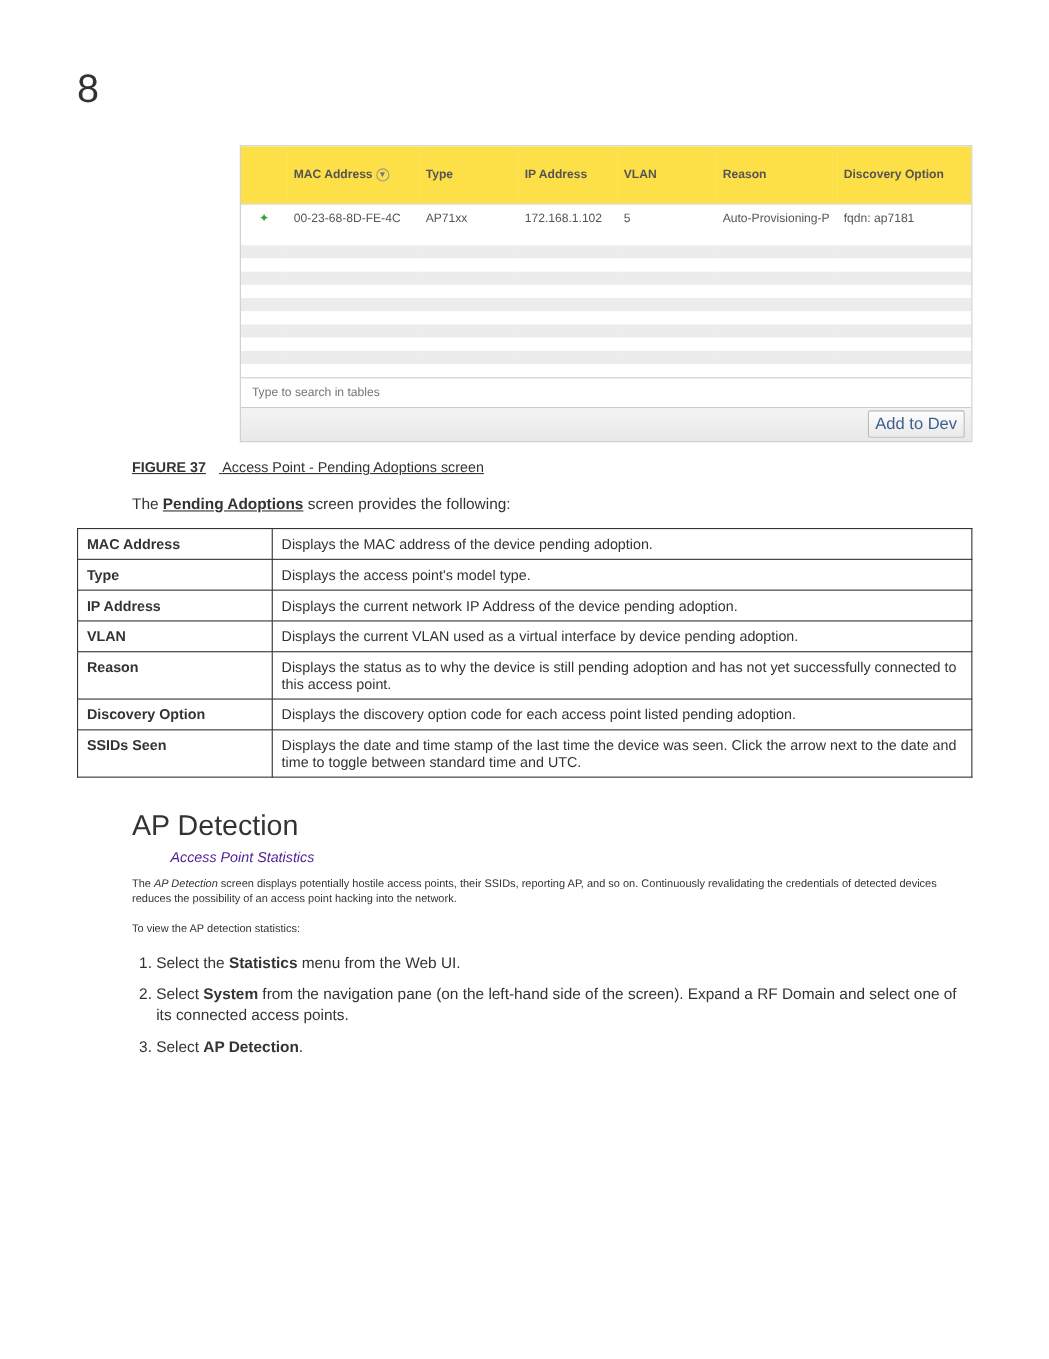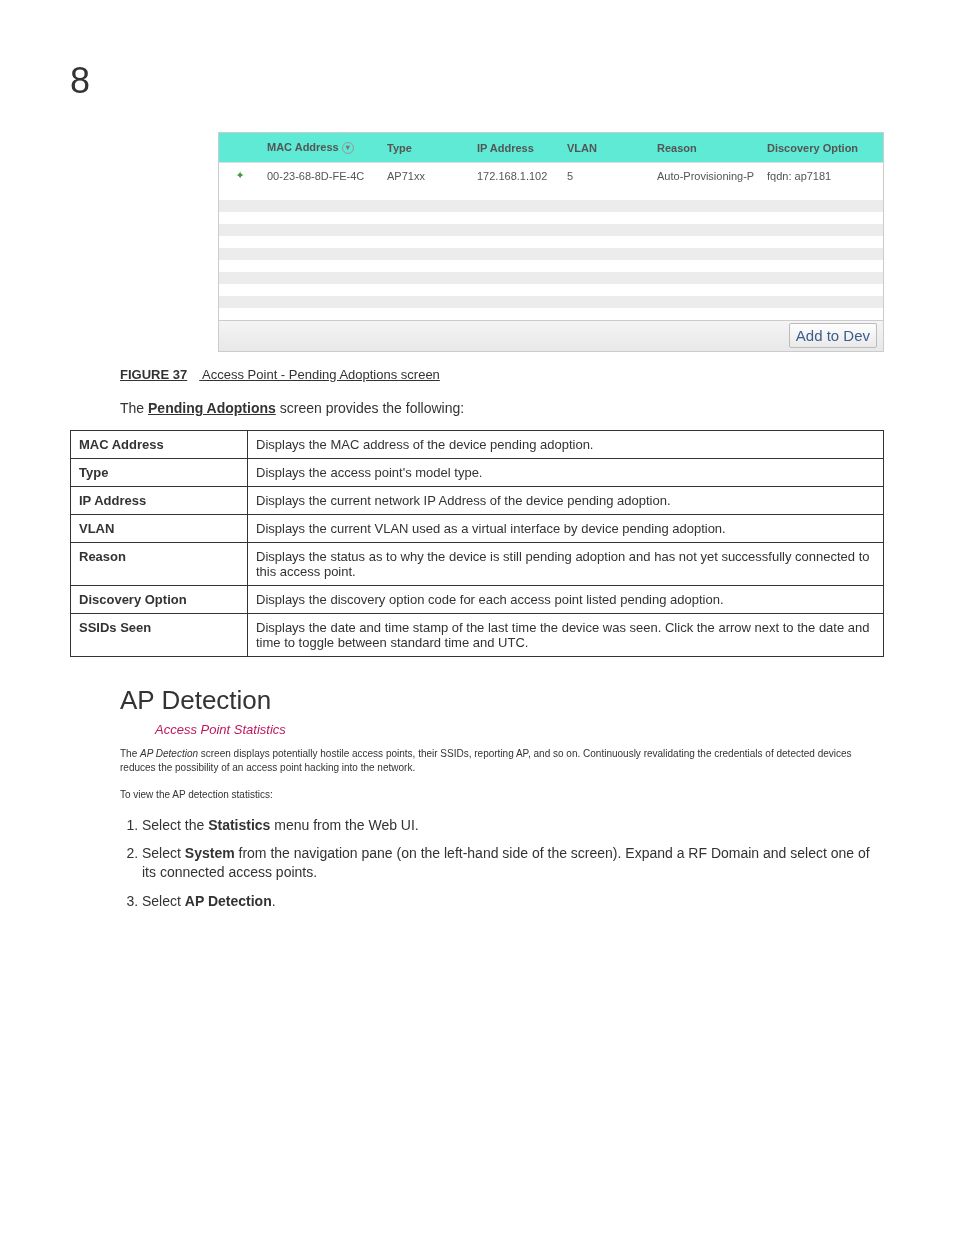--- a/index.html
+++ b/index.html
@@ -22,24 +22,24 @@
       margin-bottom: 15px;
       overflow: hidden;
     }
     .ss-table {
       width: 100%;
       border-collapse: collapse;
       font-size: 11px;
       color: #555;
     }
     .ss-table th {
-      background: #5eead4;
+      background: #fde047;
       font-weight: bold;
       text-align: left;
-      padding: 8px 6px;
+      padding: 20px 6px;
       border-bottom: 1px solid #ddd;
       font-size: 11px;
     }
     .ss-table td {
       padding: 6px;
       font-size: 11px;
     }
     .ss-table tbody tr:nth-child(odd) td {
       background: #ececec;
     }
@@ -128,21 +128,21 @@
     .def-table .italic { font-style: italic; }
     h2.section {
       margin-left: 50px;
       font-size: 26px;
       font-weight: 400;
       margin-bottom: 6px;
       margin-top: 24px;
     }
     .link-italic {
       margin-left: 85px;
-      color: #be185d;
+      color: #4c1d95;
       font-style: italic;
       font-size: 13px;
       margin-bottom: 10px;
     }
     .body-text {
       margin-left: 50px;
       font-size: 10px;
       line-height: 1.35;
       margin-bottom: 14px;
     }
@@ -284,20 +284,25 @@
         </tr>
       <tr>
           <td></td>
           <td></td>
           <td></td>
           <td></td>
           <td></td>
           <td></td>
           <td></td>
         </tr>
+      <tr class="ss-search-row">
+        <td colspan="7">
+          <input class="ss-search-input" placeholder="Type to search in tables" style="">
+        </td>
+      </tr>
     </tbody>
   </table>
   <div class="ss-footer">
     <span class="ss-button">Add to Dev</span>
   </div>
 </div>
 
 <div class="figure-caption">
   <span class="fignum">FIGURE 37</span>
   <span>Access Point - Pending Adoptions screen</span>

